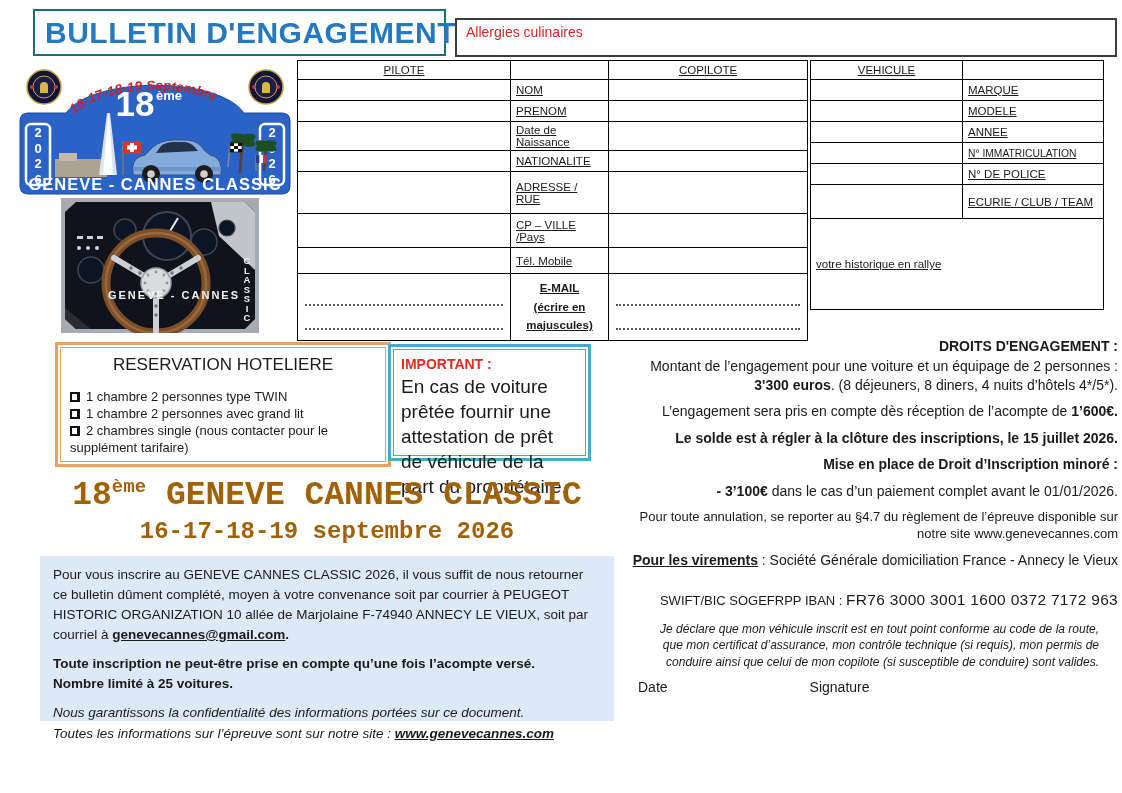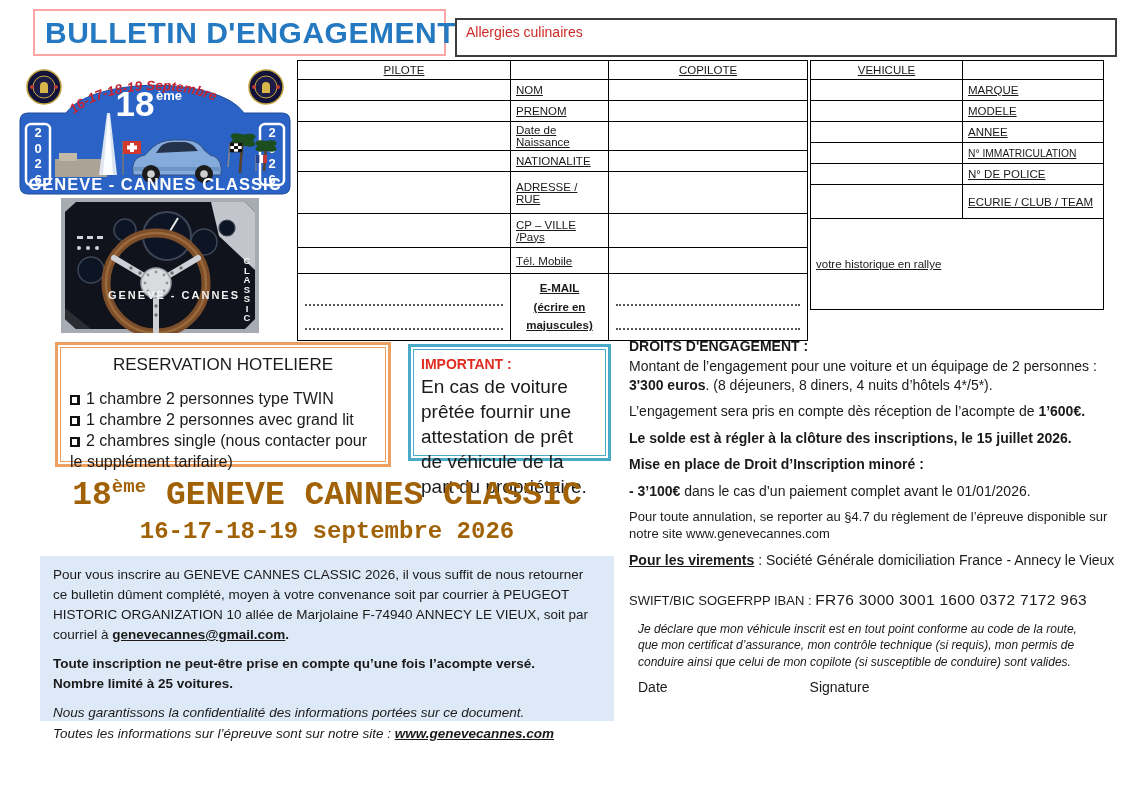--- a/index.html
+++ b/index.html
@@ -4,21 +4,21 @@
 <style>
   * { margin:0; padding:0; box-sizing:border-box; }
   html,body { background:#fff; }
   .page {
     position:relative; width:1122px; height:793px; background:#fff;
     font-family:"Liberation Sans", sans-serif; color:#1a1a1a; overflow:hidden;
   }
   
   .title-box {
     position:absolute; left:33px; top:9px; width:413px; height:47px;
-    border:2px solid #fca5a5; display:flex; align-items:center; padding-left:10px;
+    border:2px solid #0f766e; display:flex; align-items:center; padding-left:10px;
   }
   .title-box .t {
     color:#2579c0; font-size:30px; font-weight:600; letter-spacing:.5px; white-space:nowrap;
   }
   .allergies-box {
     position:absolute; left:455px; top:18px; width:662px; height:39px;
     border:2px solid #3d3d3d; padding:4px 9px;
     color:#cf2b26; font-size:14px;
   }
   
@@ -39,24 +39,24 @@
   td.hist  { vertical-align:top; padding:4px 7px; font-size:12.5px; }
   .dots { display:flex; flex-direction:column; justify-content:flex-end; height:58px; padding-bottom:6px; }
   .dot-line { border-bottom:2px dotted #555; height:24px; margin:0 2px; }
   
   .resa-box {
     position:absolute; left:55px; top:342px; width:336px; height:125px;
     border:3px solid #eda05f; box-shadow:inset 0 0 0 2px #fff, inset 0 0 0 3px #eda05f;
     padding:10px 12px 0 12px;
   }
   .resa-box .rt { text-align:center; font-weight:normal; font-size:17px; margin-bottom:13px; }
-  .resa-box .opt { font-size:16px; line-height:1.32; }
+  .resa-box .opt { font-size:13px; line-height:1.32; }
   .cb { display:inline-block; width:10px; height:10px; border:2px solid #111; border-right-width:3px; margin-right:6px; vertical-align:-1px; }
   .imp-box {
-    position:absolute; left:408px; top:344px; width:203px; height:117px;
+    position:absolute; left:388px; top:344px; width:203px; height:117px;
     border:3px solid #4aabc8; box-shadow:inset 0 0 0 2px #fff, inset 0 0 0 3px #4aabc8;
     padding:9px 10px;
   }
   .imp-box .it { color:#e02b20; font-weight:bold; font-size:14px; margin-bottom:2px; }
   .imp-box .ib { font-size:19px; line-height:1.32; }
   
   .red-heading {
     position:absolute; left:38px; top:478px; width:578px; text-align:center;
     color:#a16207; font-family:Liberation Mono, monospace; font-weight:bold;
   }
@@ -68,21 +68,21 @@
     position:absolute; left:40px; top:556px; width:574px; height:165px;
     background:#dde9f7; padding:9px 13px; font-size:13.5px; line-height:1.48;
   }
   .info-box p { margin-bottom:9px; }
   .info-box .bold { font-weight:bold; }
   .info-box .ital { font-style:italic; margin-bottom:1px; }
   .link { font-weight:bold; text-decoration:underline; color:#1a1a1a; }
   .plain-link { text-decoration:underline; color:#1a1a1a; }
   
   .right-col { position:absolute; left:629px; top:337px; width:489px; font-size:14px; line-height:1.32; }
-  .right-col p { margin-bottom:8px; }
+  .right-col p { margin-bottom:8px;text-align:right; }
   .rc-b { font-weight:bold; }
   .rc-small { font-size:13px; margin-bottom:7px; }
   .rc-iban-label { font-size:13px; }
   .rc-iban { font-size:15.5px; letter-spacing:.3px; }
   .decl { font-style:italic; font-size:12px; padding-left:9px; margin-top:10px; line-height:1.38; width:470px; }
   .ds-row { display:flex; padding-left:9px; margin-top:2px; font-size:14px; }
   .ds-row .sig { margin-left:142px; }
 </style>
 </head>
 <body>

